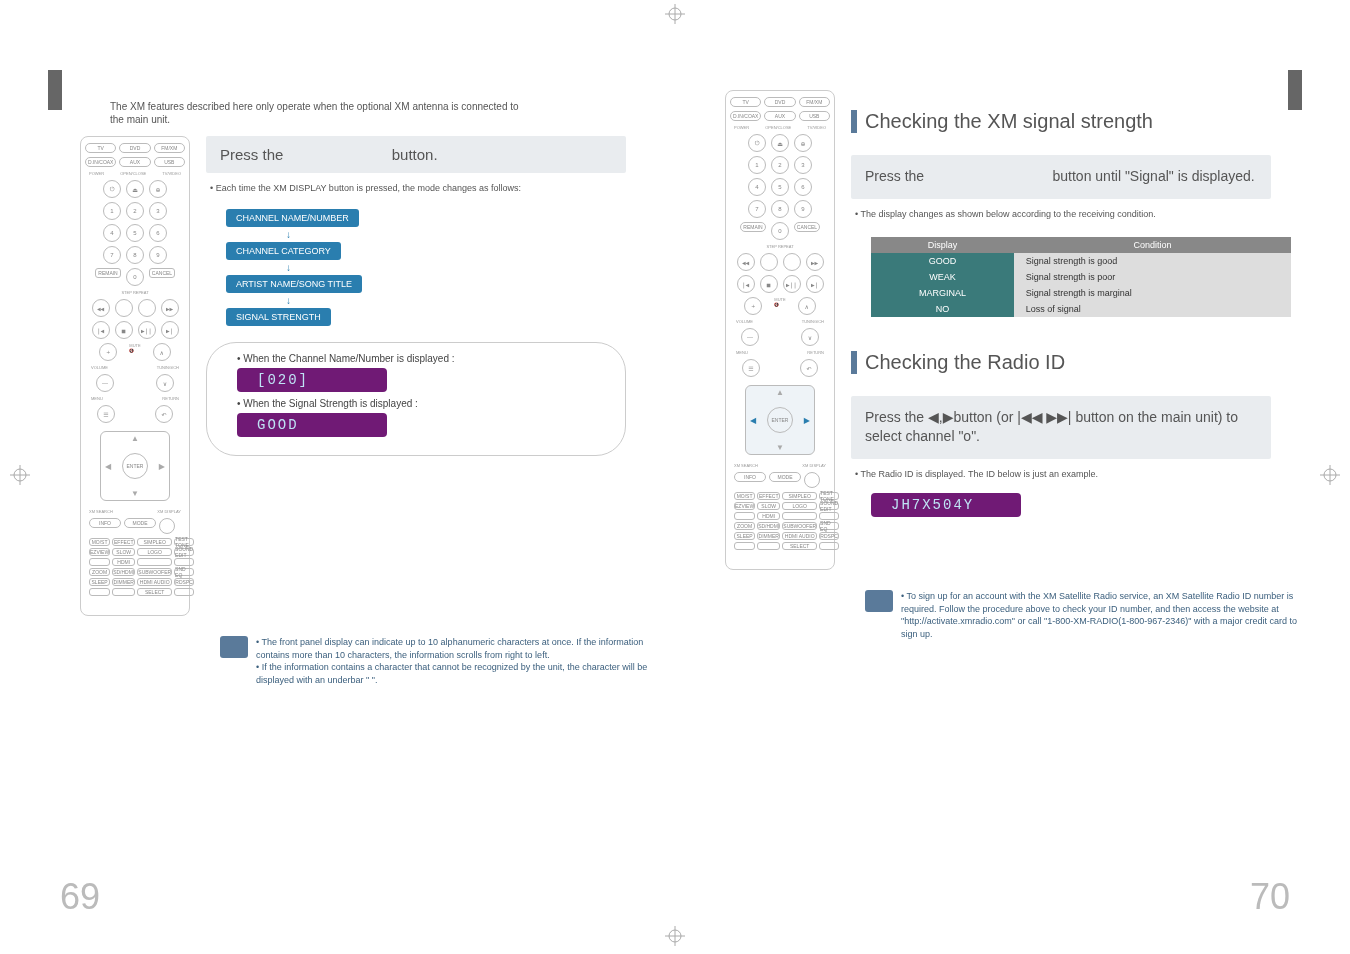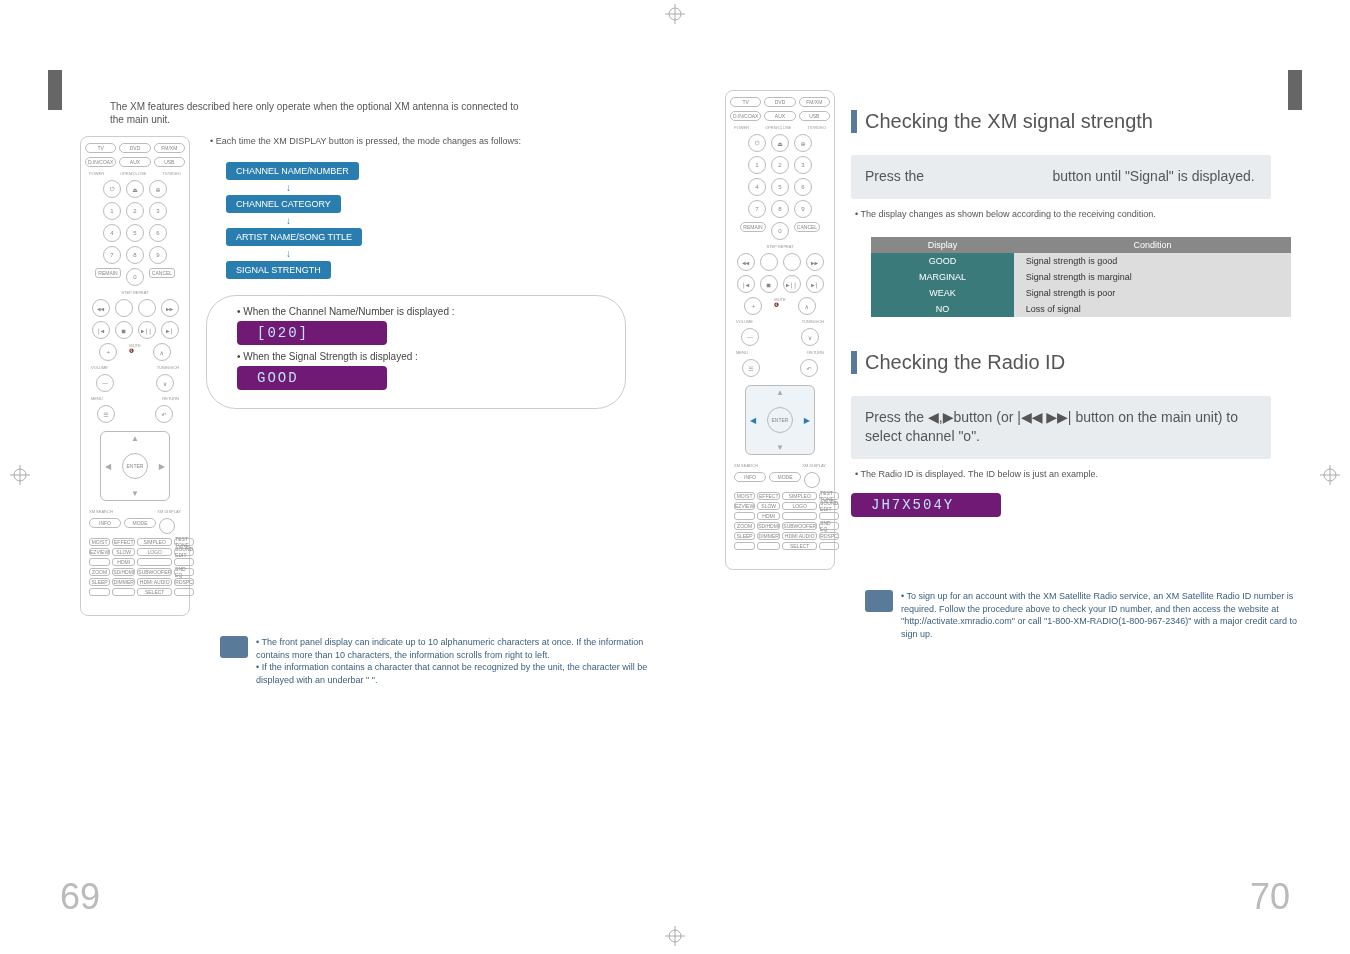--- a/index.html
+++ b/index.html
@@ -389,20 +389,25 @@
           <div class="rbtn">HDMI AUDIO</div>
           <div class="rbtn">RDSPC</div>
           <div class="rbtn"></div>
           <div class="rbtn"></div>
           <div class="rbtn">SELECT</div>
           <div class="rbtn"></div>
         </div>
       </div>
 
       <div class="instr-col">
+        <div class="step-head">
+          <span>Press the</span>
+          &nbsp;&nbsp;&nbsp;&nbsp;&nbsp;&nbsp;&nbsp;&nbsp;&nbsp;&nbsp;&nbsp;&nbsp;&nbsp;&nbsp;&nbsp;&nbsp;&nbsp;&nbsp;&nbsp;&nbsp;&nbsp;&nbsp;&nbsp;&nbsp;
+          <span>button.</span>
+        </div>
         <div class="bullet">Each time the XM DISPLAY button is pressed, the mode changes as follows:</div>
         <div class="mode-chain">
           <div class="mode-box">CHANNEL NAME/NUMBER</div>
           <div class="mode-arrow">↓</div>
           <div class="mode-box">CHANNEL CATEGORY</div>
           <div class="mode-arrow">↓</div>
           <div class="mode-box">ARTIST NAME/SONG TITLE</div>
           <div class="mode-arrow">↓</div>
           <div class="mode-box">SIGNAL STRENGTH</div>
         </div>
@@ -566,38 +571,38 @@
           <tbody>
               <tr>
                 <th>Display</th>
                 <th>Condition</th>
               </tr>
           <tr>
                 <td class="badge">GOOD</td>
                 <td class="desc">Signal strength is good</td>
               </tr>
           <tr>
+                <td class="badge">WEAK</td>
+                <td class="desc">Signal strength is poor</td>
+              </tr>
+          <tr>
                 <td class="badge">MARGINAL</td>
                 <td class="desc">Signal strength is marginal</td>
-              </tr>
-          <tr>
-                <td class="badge">WEAK</td>
-                <td class="desc">Signal strength is poor</td>
               </tr>
           <tr>
                 <td class="badge">NO</td>
                 <td class="desc">Loss of signal</td>
               </tr>
         </tbody>
           </table>
 
         <div class="section-title">Checking the Radio ID</div>
         <div class="step-head2">Press the ◀,▶button (or |◀◀ ▶▶| button on the main unit) to select channel "o".</div>
         <div class="bullet">The Radio ID is displayed. The ID below is just an example.</div>
-        <div><span class="lcd" style="">JH7X504Y</span></div>
+        <div><span class="lcd" style="margin-left:20px;">JH7X504Y</span></div>
       </div>
     </div>
 
     <div class="note-box" style="margin-left:170px;">
       <div class="note-icon"></div>
       <div class="note-text">
         <ul>
             <li>To sign up for an account with the XM Satellite Radio service, an XM Satellite Radio ID number is required. Follow the procedure above to check your ID number, and then access the website at "http://activate.xmradio.com" or call "1-800-XM-RADIO(1-800-967-2346)" with a major credit card to sign up.</li>
           </ul>
       </div>

